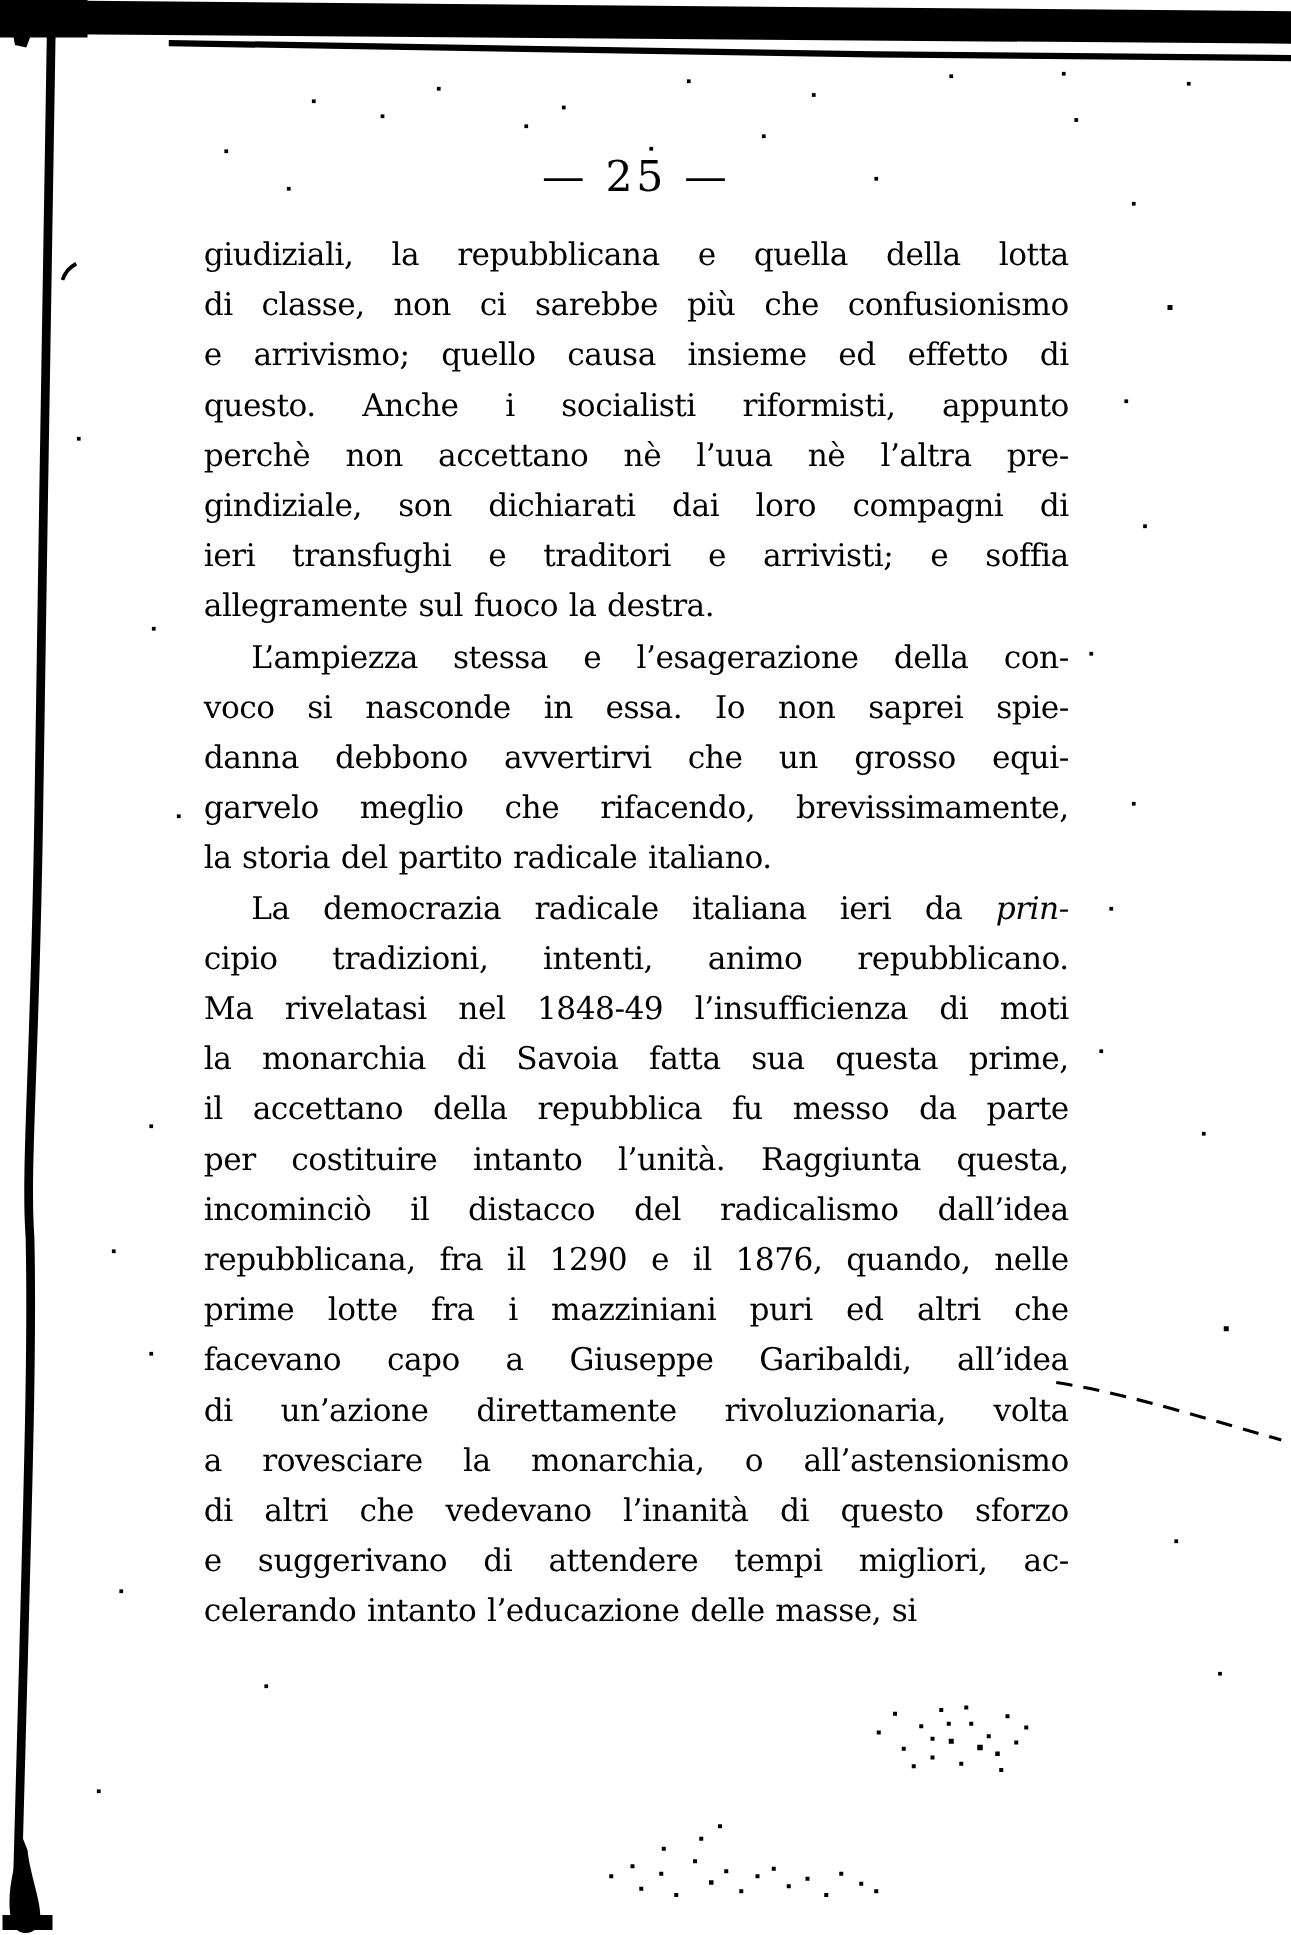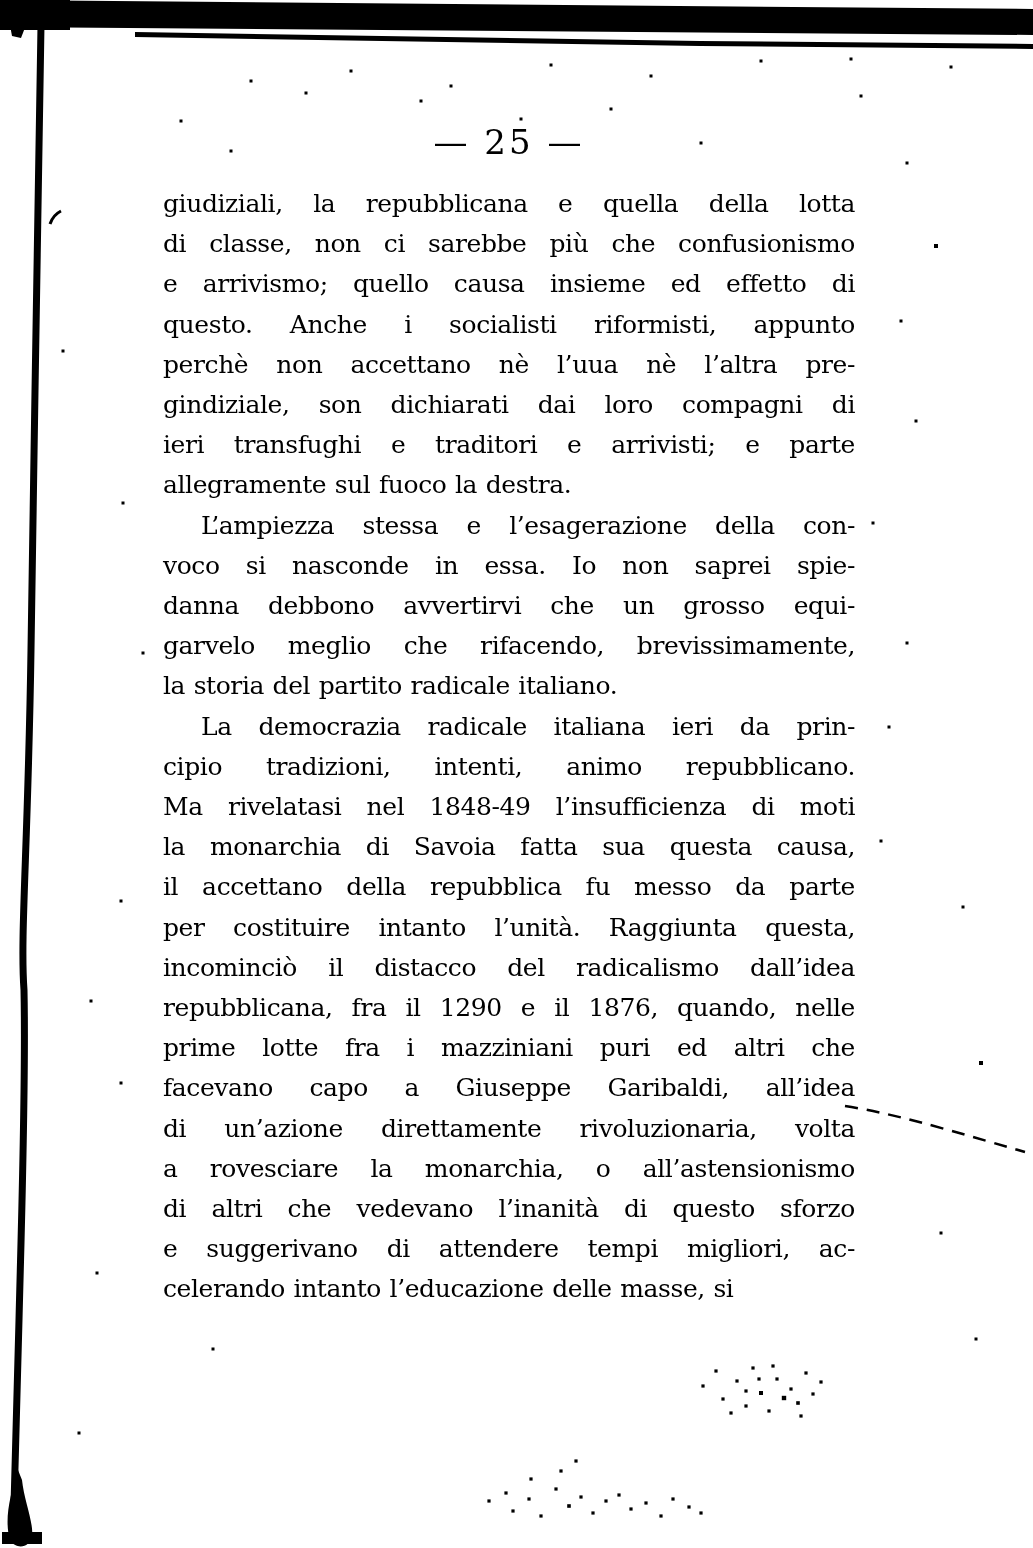--- a/index.html
+++ b/index.html
@@ -19,21 +19,21 @@
   }
   .textblock{
     position:absolute;left:163px;top:184px;width:692px;
     font-size:25px;line-height:40.2px;letter-spacing:-0.4px;
     word-spacing:1px;
     z-index:2;
   }
   .line{min-height:40.2px;}
   .just{text-align:justify;text-align-last:justify;}
   .ind{padding-left:38px;}
-  .ital{}
+  .ital{font-style:italic;}
   
   .noise{
     position:absolute;top:0;left:0;width:2px;height:2px;background:transparent;z-index:3;
     box-shadow:
       935px 245px 0 1px #000, 906px 162px 0 0.5px #000, 860px 95px 0 0.5px #000,
       420px 100px 0 0.5px #000, 520px 118px 0 0.5px #000, 610px 108px 0 0.5px #000,
       305px 92px 0 0.5px #000, 700px 142px 0 0.5px #000, 250px 80px 0 0.5px #000,
       350px 70px 0 0.5px #000, 450px 85px 0 0.5px #000, 550px 64px 0 0.5px #000,
       650px 75px 0 0.5px #000, 760px 60px 0 0.5px #000, 850px 58px 0 0.5px #000,
       950px 66px 0 0.5px #000, 180px 120px 0 0.5px #000, 230px 150px 0 0.5px #000,
@@ -87,31 +87,31 @@
 
   <div class="pageno">— 25 —</div>
 
   <div class="textblock">
       <div class="line just">giudiziali, la repubblicana e quella della lotta</div>
       <div class="line just">di classe, non ci sarebbe più che confusionismo</div>
       <div class="line just">e arrivismo; quello causa insieme ed effetto di</div>
       <div class="line just">questo. Anche i socialisti riformisti, appunto</div>
       <div class="line just">perchè non accettano nè l’uua nè l’altra pre-</div>
       <div class="line just">gindiziale, son dichiarati dai loro compagni di</div>
-      <div class="line just">ieri transfughi e traditori e arrivisti; e parte</div>
+      <div class="line just">ieri transfughi e traditori e arrivisti; e soffia</div>
       <div class="line">allegramente sul fuoco la destra.</div>
       <div class="line just ind">L’ampiezza stessa e l’esagerazione della con-</div>
       <div class="line just">voco si nasconde in essa. Io non saprei spie-</div>
       <div class="line just">danna debbono avvertirvi che un grosso equi-</div>
       <div class="line just">garvelo meglio che rifacendo, brevissimamente,</div>
       <div class="line">la storia del partito radicale italiano.</div>
       <div class="line just ind"><span>La democrazia radicale italiana ieri da </span><span class="ital">prin-</span></div>
       <div class="line just">cipio tradizioni, intenti, animo repubblicano.</div>
       <div class="line just">Ma rivelatasi nel 1848-49 l’insufficienza di moti</div>
-      <div class="line just">la monarchia di Savoia fatta sua questa causa,</div>
+      <div class="line just">la monarchia di Savoia fatta sua questa prime,</div>
       <div class="line just">il accettano della repubblica fu messo da parte</div>
       <div class="line just">per costituire intanto l’unità. Raggiunta questa,</div>
       <div class="line just">incominciò il distacco del radicalismo dall’idea</div>
       <div class="line just">repubblicana, fra il 1290 e il 1876, quando, nelle</div>
       <div class="line just">prime lotte fra i mazziniani puri ed altri che</div>
       <div class="line just">facevano capo a Giuseppe Garibaldi, all’idea</div>
       <div class="line just">di un’azione direttamente rivoluzionaria, volta</div>
       <div class="line just">a rovesciare la monarchia, o all’astensionismo</div>
       <div class="line just">di altri che vedevano l’inanità di questo sforzo</div>
       <div class="line just">e suggerivano di attendere tempi migliori, ac-</div>

